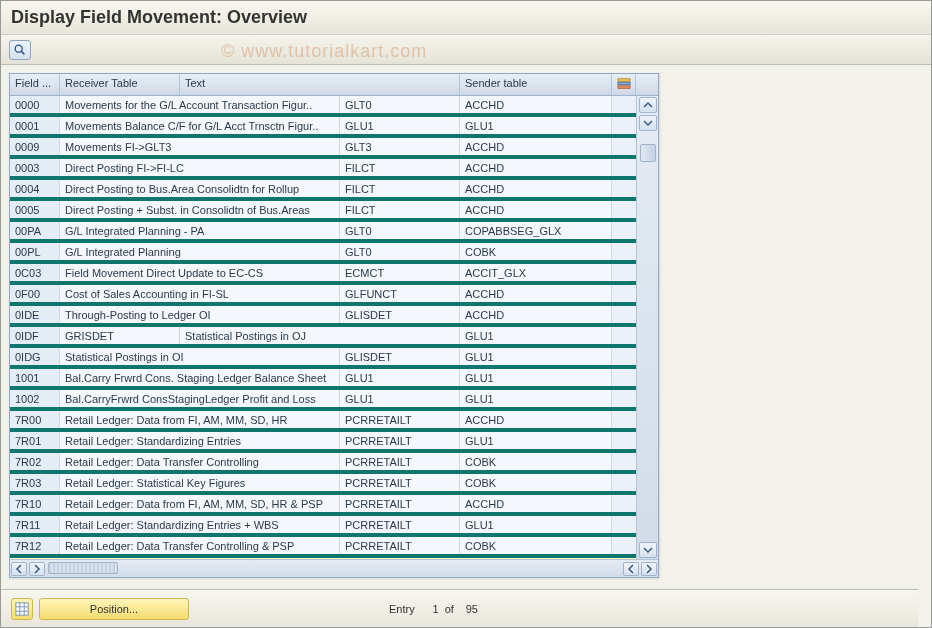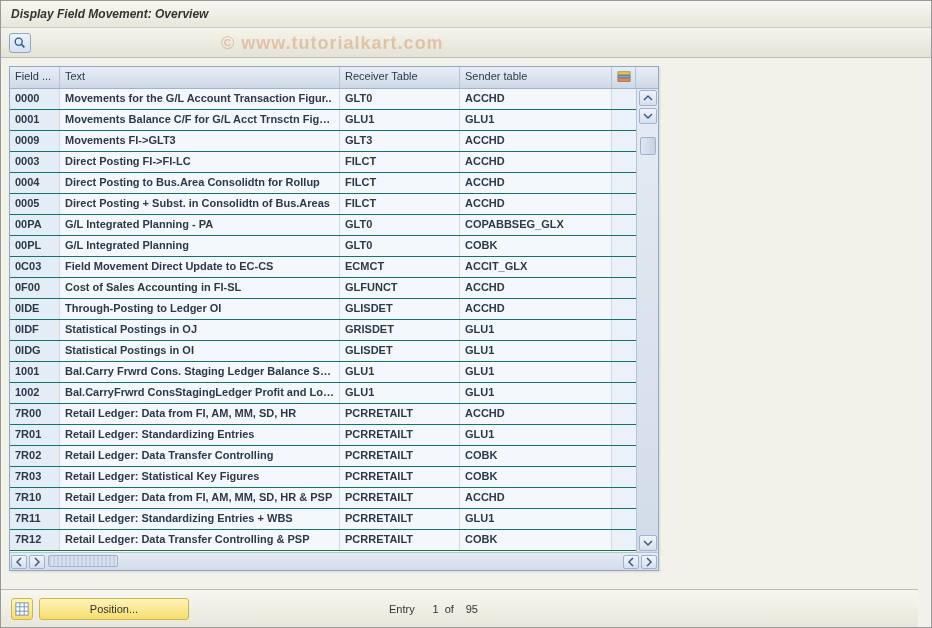--- a/index.html
+++ b/index.html
@@ -12,23 +12,22 @@
       overflow: hidden;
       position: relative;
       border: 1px solid #999;
     }
     .title-bar {
       background: linear-gradient(to bottom, #f8f7f0, #e8e6da);
       padding: 6px 10px;
       border-bottom: 1px solid #ccc;
     }
     .title-text {
-      font-size: 12px;
+      font-size: 18px;
       font-weight: bold;
-      font-style: italic;
       color: #333;
     }
     .toolbar {
       background: linear-gradient(to bottom, #f5f4ec, #e5e3d7);
       padding: 4px 8px;
       border-bottom: 1px solid #bbb;
       height: 30px;
       display: flex;
       align-items: center;
     }
@@ -39,25 +38,25 @@
       border-radius: 3px;
       background: linear-gradient(to bottom, #eef3f9, #d5e1ef);
       display: flex;
       align-items: center;
       justify-content: center;
       cursor: pointer;
     }
     .toolbar-btn svg { width: 14px; height: 14px; }
     .watermark {
       position: absolute;
-      top: 32px;
+      top: 40px;
       left: 220px;
       color: rgba(200,120,60,0.35);
       font-size: 18px;
-      font-weight: bold;
+      font-weight: normal;
       letter-spacing: 1px;
       pointer-events: none;
     }
     .main-area {
       padding: 8px;
       height: calc(100% - 30px - 30px - 40px);
     }
     .table-wrap {
       width: 650px;
       height: 505px;
@@ -91,23 +90,22 @@
     .col-cfg   { width: 24px; text-align: center; padding: 2px 0; cursor: pointer; }
     .col-cfg svg { width: 14px; height: 14px; margin-top:1px;}
     .table-body {
       flex: 1;
       overflow: hidden;
       position: relative;
     }
     .row {
       display: flex;
       height: 21px;
-      border-bottom: 1px solid #0f766e;
+      border-bottom: 4px solid #0f766e;
       background: #eaf1f9;
-      font-weight: bold;
     }
     .cell {
       border-right: 1px solid #cfd9e6;
       padding: 3px 5px;
       font-size: 11px;
       color: #2a3a4a;
       overflow: hidden;
       white-space: nowrap;
       text-overflow: ellipsis;
       background: #f4f8fd;
@@ -230,22 +228,22 @@
   </div>
 </div>
 
 <div class="watermark">© www.tutorialkart.com</div>
 
 <div class="main-area">
   <div class="table-wrap">
 
     <div class="table-header">
       <div class="th col-field">Field ...</div>
+      <div class="th col-recv">Receiver Table</div>
       <div class="th col-text">Text</div>
-      <div class="th col-recv">Receiver Table</div>
       <div class="th col-send">Sender table</div>
       <div class="th col-cfg">
         <svg viewBox="0 0 16 16">
           <rect x="1" y="2" width="14" height="3" fill="#e6c04c" stroke="#a07b1a" stroke-width="0.7"></rect>
           <rect x="1" y="6" width="14" height="3" fill="#7fa6d9" stroke="#3d5f8a" stroke-width="0.7"></rect>
           <rect x="1" y="10" width="14" height="3" fill="#e08a5a" stroke="#a0502a" stroke-width="0.7"></rect>
         </svg>
       </div>
     </div>
 
@@ -312,22 +310,22 @@
             <div class="cell cell-send">ACCHD</div>
           </div>
           <div class="row">
             <div class="cell cell-field">0IDE</div>
             <div class="cell cell-text">Through-Posting to Ledger OI</div>
             <div class="cell cell-recv">GLISDET</div>
             <div class="cell cell-send">ACCHD</div>
           </div>
           <div class="row">
             <div class="cell cell-field">0IDF</div>
+            <div class="cell cell-recv">GRISDET</div>
             <div class="cell cell-text">Statistical Postings in OJ</div>
-            <div class="cell cell-recv">GRISDET</div>
             <div class="cell cell-send">GLU1</div>
           </div>
           <div class="row">
             <div class="cell cell-field">0IDG</div>
             <div class="cell cell-text">Statistical Postings in OI</div>
             <div class="cell cell-recv">GLISDET</div>
             <div class="cell cell-send">GLU1</div>
           </div>
           <div class="row">
             <div class="cell cell-field">1001</div>

